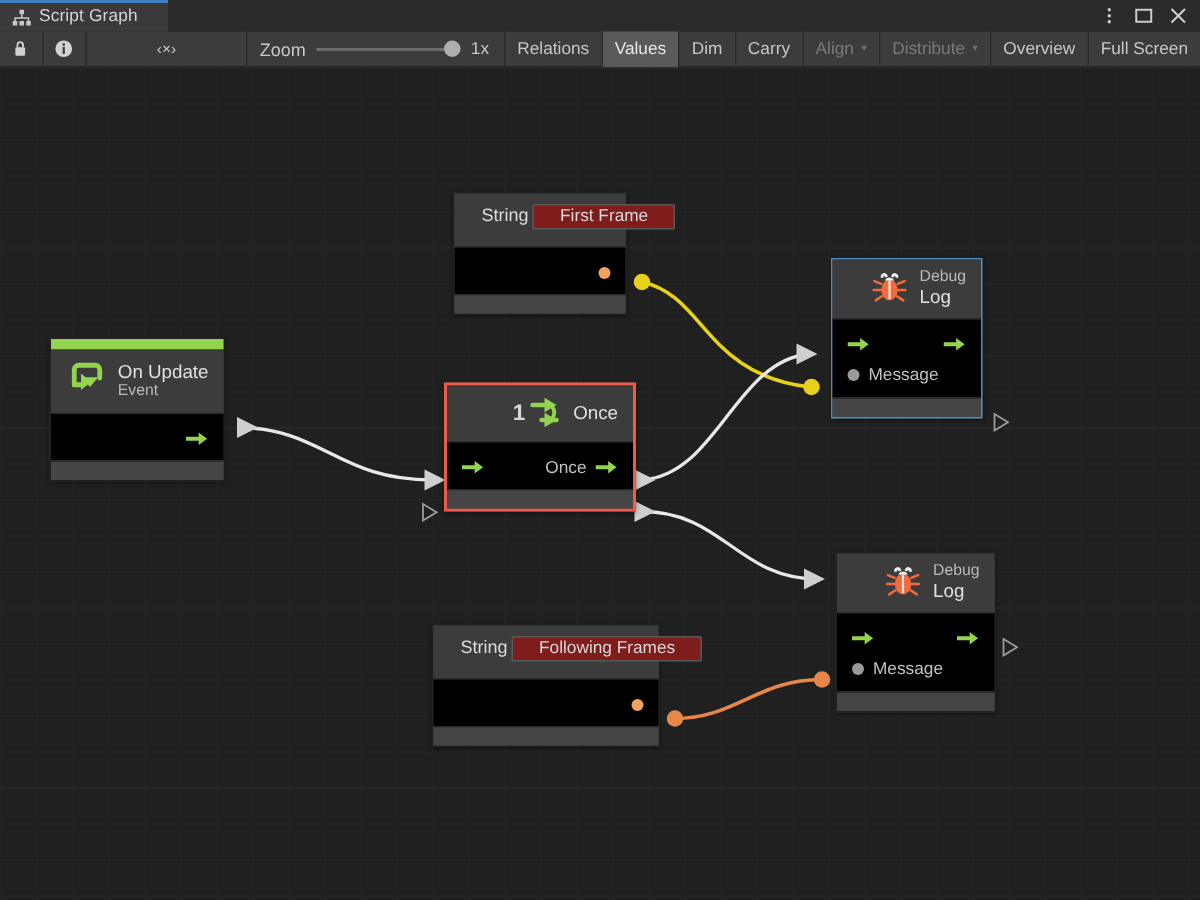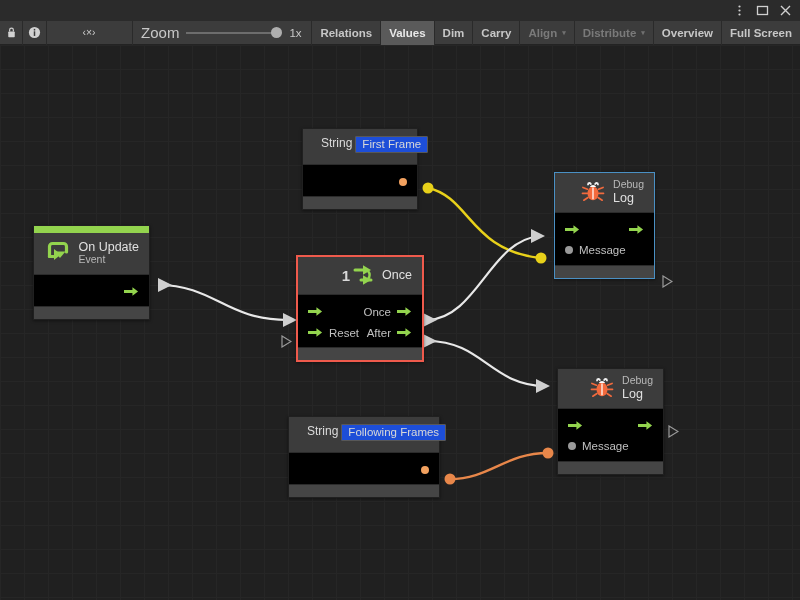--- a/index.html
+++ b/index.html
@@ -58,33 +58,33 @@
 
   .breadcrumb {
     display: flex; align-items: center; gap: 6px;
     padding: 0 10px 0 14px; height: 24px;
   }
   .breadcrumb-label { font-size: 11.5px; color: #b4b4b4; }
 
   .zoomgroup {
     display: flex; align-items: center; gap: 7px; padding: 0 8px; height: 24px;
   }
-  .zoom-label { font-size: 15px; color: #c8c8c8; }
+  .zoom-label { font-size: 12px; color: #c8c8c8; }
   .slider { position: relative; width: 96px; height: 12px; display: flex; align-items: center; }
   .slider-track { position: absolute; left: 0; right: 0; height: 2px; background: #6d6d6d; }
   .slider-knob {
     position: absolute; right: 0; width: 11px; height: 11px; border-radius: 50%;
     background: #aeaeae;
   }
   .zoom-value { font-size: 11.5px; color: #c8c8c8; min-width: 14px; }
 
   .tb-btn {
     height: 24px; display: flex; align-items: center; padding: 0 8px;
     border-left: 1px solid #2a2a2a;
-    font-size: 11.5px; color: #c7c7c7; white-space: nowrap; font-weight: bold;
+    font-size: 11.5px; color: #c7c7c7; white-space: nowrap;
   }
   .tb-btn.active { background: #5a5a5a; color: #e8e8e8; }
   .tb-btn.disabled { color: #7a7a7a; }
   .tb-btn .caret { margin-left: 5px; font-size: 7px; line-height: 1; opacity: .85; }
 
   
   .canvas {
     position: absolute; top: 45px; left: 0; width: 800px; height: 555px;
     background-color: #202020;
     background-image:
@@ -134,39 +134,51 @@
   .port-label { font-size: 11.5px; color: #c0c0c0; }
 
   .arrow-green { width: 15px; height: 11px; display: block; }
   .dot-gray   { width: 8px; height: 8px; border-radius: 50%; background: #9a9a9a; display:block; }
   .dot-orange { width: 8px; height: 8px; border-radius: 50%; background: #f2a15f; display:block; }
 
   .ext-tri { position: absolute; width: 11px; height: 13px; }
 
   .str-icon { width: 20px; height: 20px; border-radius: 50%; background: #f9a45e; display: block; }
   .value-field {
-    background: #1d4ed8; border: 1px solid #585858;
+    background: #7f1d1d; border: 1px solid #585858;
     font-size: 11.5px; color: #d8d8d8;
-    padding: 1px 6px 2px; border-radius: 1px;
+    padding: 1px 17px 2px; border-radius: 1px;
     white-space: nowrap;
   }
   .str-head { display: flex; align-items: flex-start; gap: 9px; padding: 7px 9px 8px; background:#3c3c3c; border-bottom:1px solid #2b2b2b;}
   .str-head-col { display: flex; flex-direction: row; gap: 3px; }
   .str-title { font-size: 12px; color: #dcdcdc; }
 
   .bug-icon { width: 24px; height: 22px; display: block; }
   .once-icon { display: flex; align-items: center; gap: 2px; }
   .once-num { font-size: 15px; color: #d8d8d8; font-weight: 600; line-height: 1; }
 </style>
 </head>
 <body>
 
 <div id="app">
 
   <div class="tabbar">
+    <div class="tab">
+      <span class="tab-icon">
+        <svg viewBox="0 0 13 12" width="13" height="12">
+          <rect x="5" y="0.5" width="3" height="3" fill="#c9c9c9"></rect>
+          <rect x="0.5" y="8" width="3" height="3" fill="#c9c9c9"></rect>
+          <rect x="5" y="8" width="3" height="3" fill="#c9c9c9"></rect>
+          <rect x="9.5" y="8" width="3" height="3" fill="#c9c9c9"></rect>
+          <path d="M6.5 3.5 V6 M2 8 V6 H11 V8" stroke="#c9c9c9" stroke-width="1" fill="none"></path>
+        </svg>
+      </span>
+      <span class="tab-label">Script Graph</span>
+    </div>
 
     <div class="win-ctrls">
       <span class="win-btn">
         <svg viewBox="0 0 13 13" width="13" height="13">
           <circle cx="6.5" cy="2.5" r="1.1" fill="#cfcfcf"></circle>
           <circle cx="6.5" cy="6.5" r="1.1" fill="#cfcfcf"></circle>
           <circle cx="6.5" cy="10.5" r="1.1" fill="#cfcfcf"></circle>
         </svg>
       </span>
       <span class="win-btn">
@@ -333,34 +345,20 @@
               <path d="M0 4 h9 V1 l6 4.5 -6 4.5 V7 H0 Z" fill="#93d44e"></path>
             </svg>
           </span>
           <span class="right">
             <span class="port-label">Once</span>
             <svg class="arrow-green" viewBox="0 0 16 11">
               <path d="M0 4 h9 V1 l6 4.5 -6 4.5 V7 H0 Z" fill="#93d44e"></path>
             </svg>
           </span>
         </div>
-        <div class="row">
-          <span class="left">
-            <svg class="arrow-green" viewBox="0 0 16 11">
-              <path d="M0 4 h9 V1 l6 4.5 -6 4.5 V7 H0 Z" fill="#93d44e"></path>
-            </svg>
-            <span class="port-label">Reset</span>
-          </span>
-          <span class="right">
-            <span class="port-label">After</span>
-            <svg class="arrow-green" viewBox="0 0 16 11">
-              <path d="M0 4 h9 V1 l6 4.5 -6 4.5 V7 H0 Z" fill="#93d44e"></path>
-            </svg>
-          </span>
-        </div>
       </div>
       <div class="node-foot"></div>
     </div>
 
     <svg class="ext-tri" style="left:281px; top:290px;" viewBox="0 0 11 13">
       <polygon points="1,1 10,6.5 1,12" fill="none" stroke="#9a9a9a" stroke-width="1.2"></polygon>
     </svg>
 
     <div class="node sel-blue" style="left:554px; top:127px; width:101px;">
       <div class="node-head">

